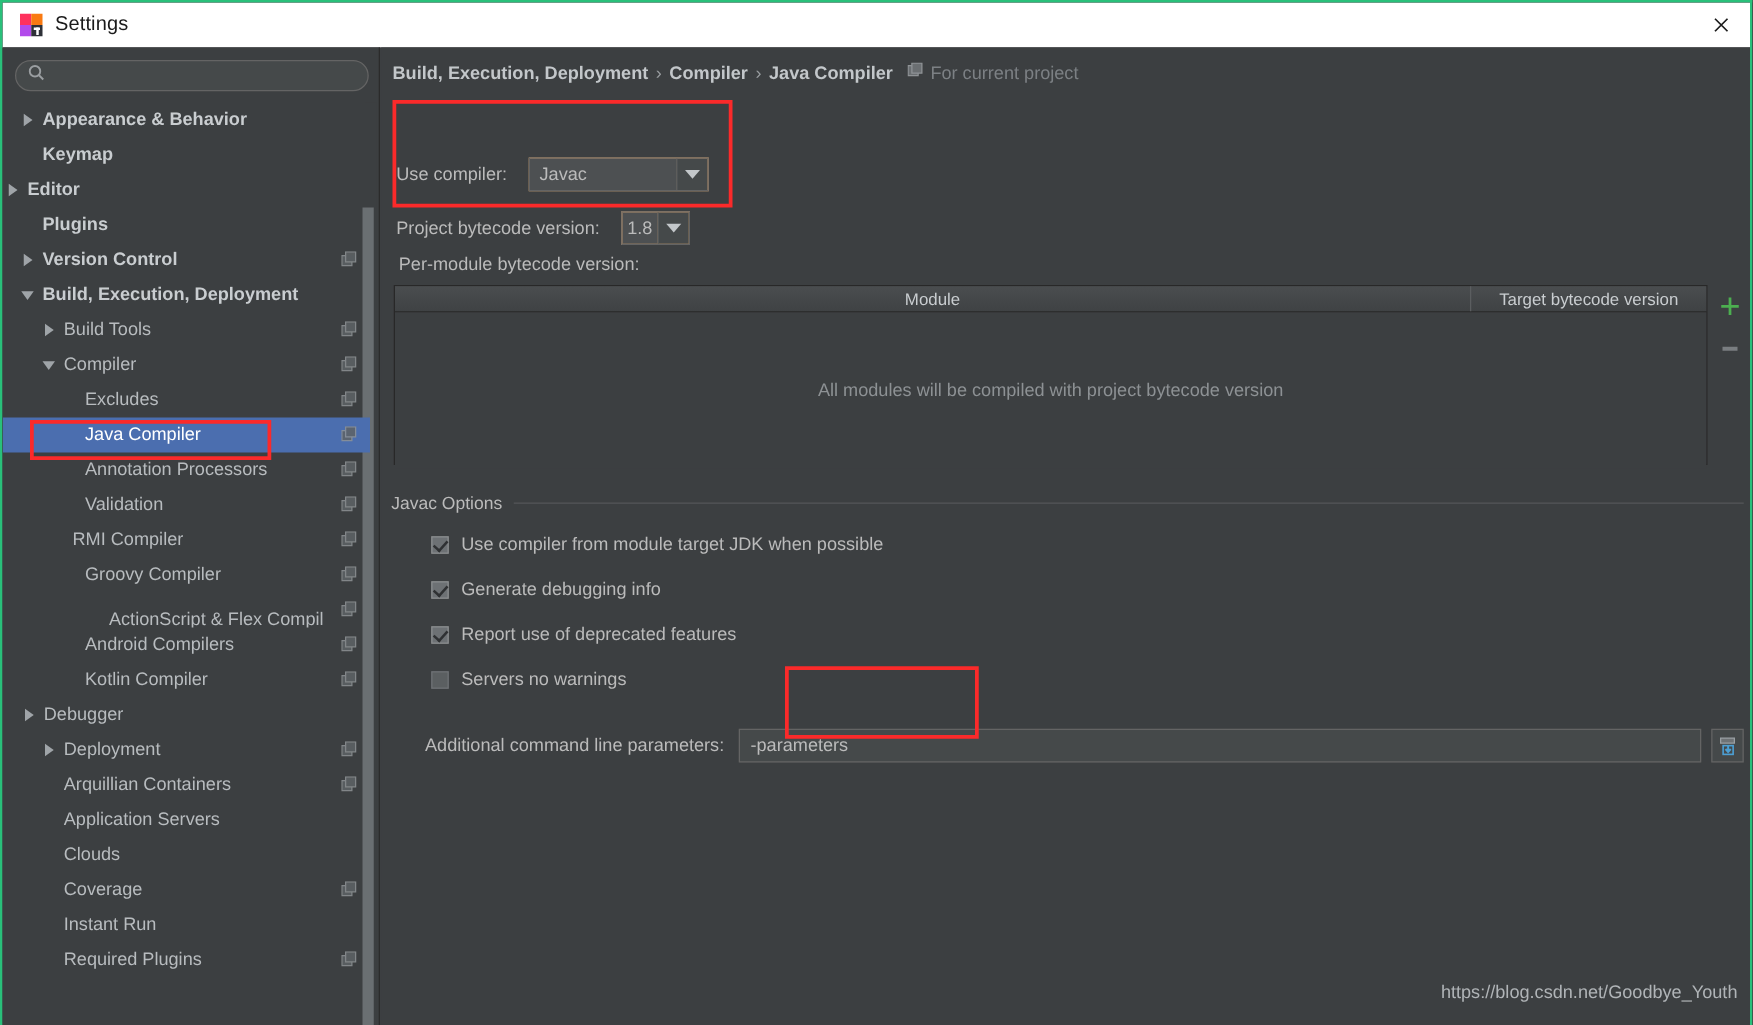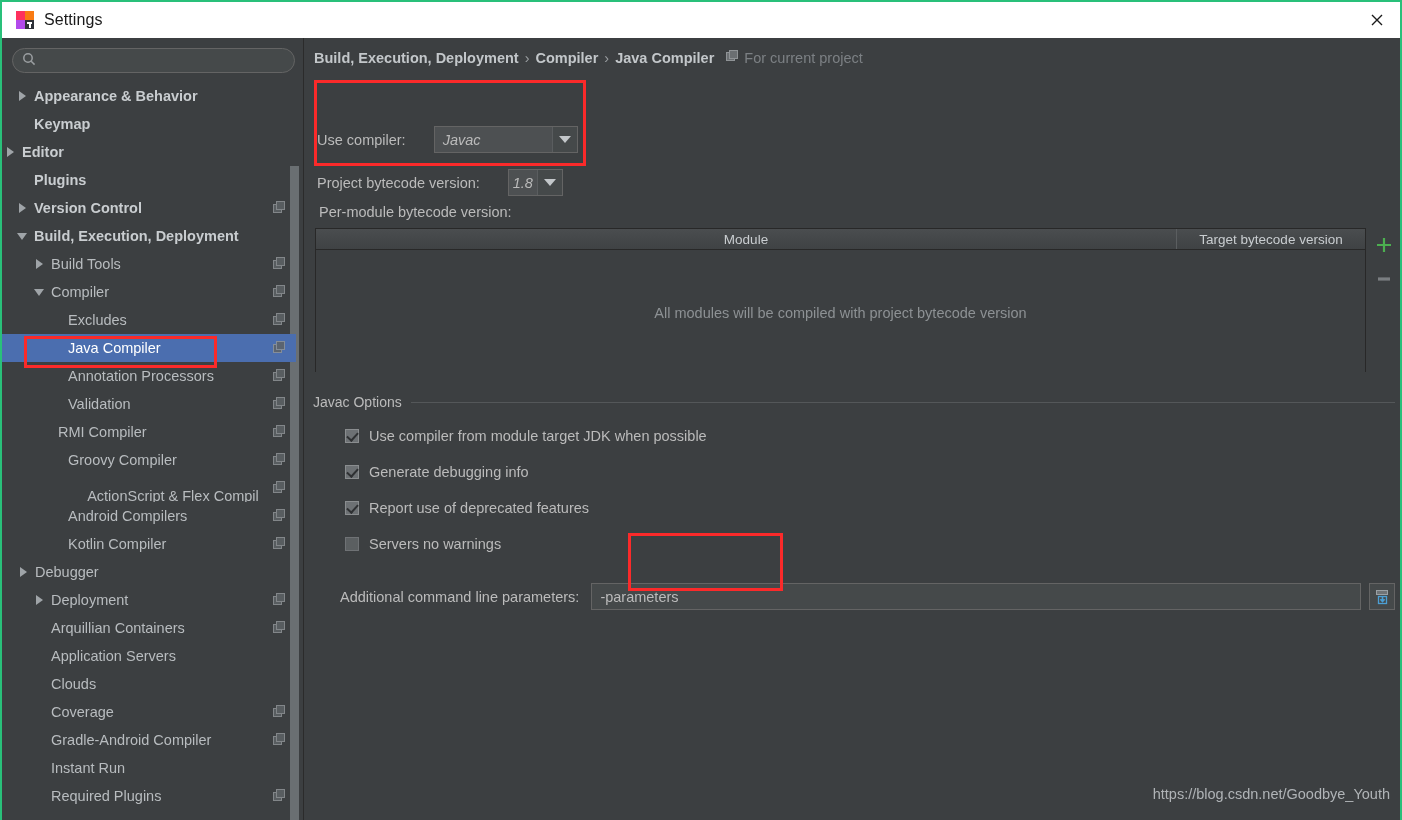--- a/index.html
+++ b/index.html
@@ -162,22 +162,21 @@
   }
   .row-bytecode {
     position: absolute; left: 12px; top: 131px;
     display: flex; align-items: center;
   }
   .combo {
     display: flex; align-items: center;
     height: 27px;
     border: 1px solid #646464;
     background: #fdba74;
-    margin-left: 28px;
-    font-style: italic;
+    margin-left: 17px;
   }
   .combo .val {
     display: flex; align-items: center;
     height: 25px;
     padding: 0 8px;
     color: #bbbbbb; font-size: 14.5px;
     background: #4d5052;
   }
   .combo .arrow {
     width: 25px; height: 25px;
@@ -491,28 +490,20 @@
           <div class="tree-row" style="padding-left: 31px;">
             <span class="tw"></span>
             <span class="tree-label">Coverage</span>
             <span class="mod-icon"><svg width="13" height="13" viewBox="0 0 13 13">
                 <rect x="0.5" y="3.5" width="8" height="8" fill="#5e6366" stroke="#8f9396"></rect>
                 <rect x="3.5" y="0.5" width="8" height="8" fill="#5e6366" stroke="#8f9396"></rect>
               </svg></span>
           </div>
           <div class="tree-row" style="padding-left: 31px;">
             <span class="tw"></span>
-            <span class="tree-label">Gradle-Android Compiler</span>
-            <span class="mod-icon"><svg width="13" height="13" viewBox="0 0 13 13">
-                <rect x="0.5" y="3.5" width="8" height="8" fill="#5e6366" stroke="#8f9396"></rect>
-                <rect x="3.5" y="0.5" width="8" height="8" fill="#5e6366" stroke="#8f9396"></rect>
-              </svg></span>
-          </div>
-          <div class="tree-row" style="padding-left: 31px;">
-            <span class="tw"></span>
             <span class="tree-label">Instant Run</span>
           </div>
           <div class="tree-row" style="padding-left: 31px;">
             <span class="tw"></span>
             <span class="tree-label">Required Plugins</span>
             <span class="mod-icon"><svg width="13" height="13" viewBox="0 0 13 13">
                 <rect x="0.5" y="3.5" width="8" height="8" fill="#5e6366" stroke="#8f9396"></rect>
                 <rect x="3.5" y="0.5" width="8" height="8" fill="#5e6366" stroke="#8f9396"></rect>
               </svg></span>
           </div>

